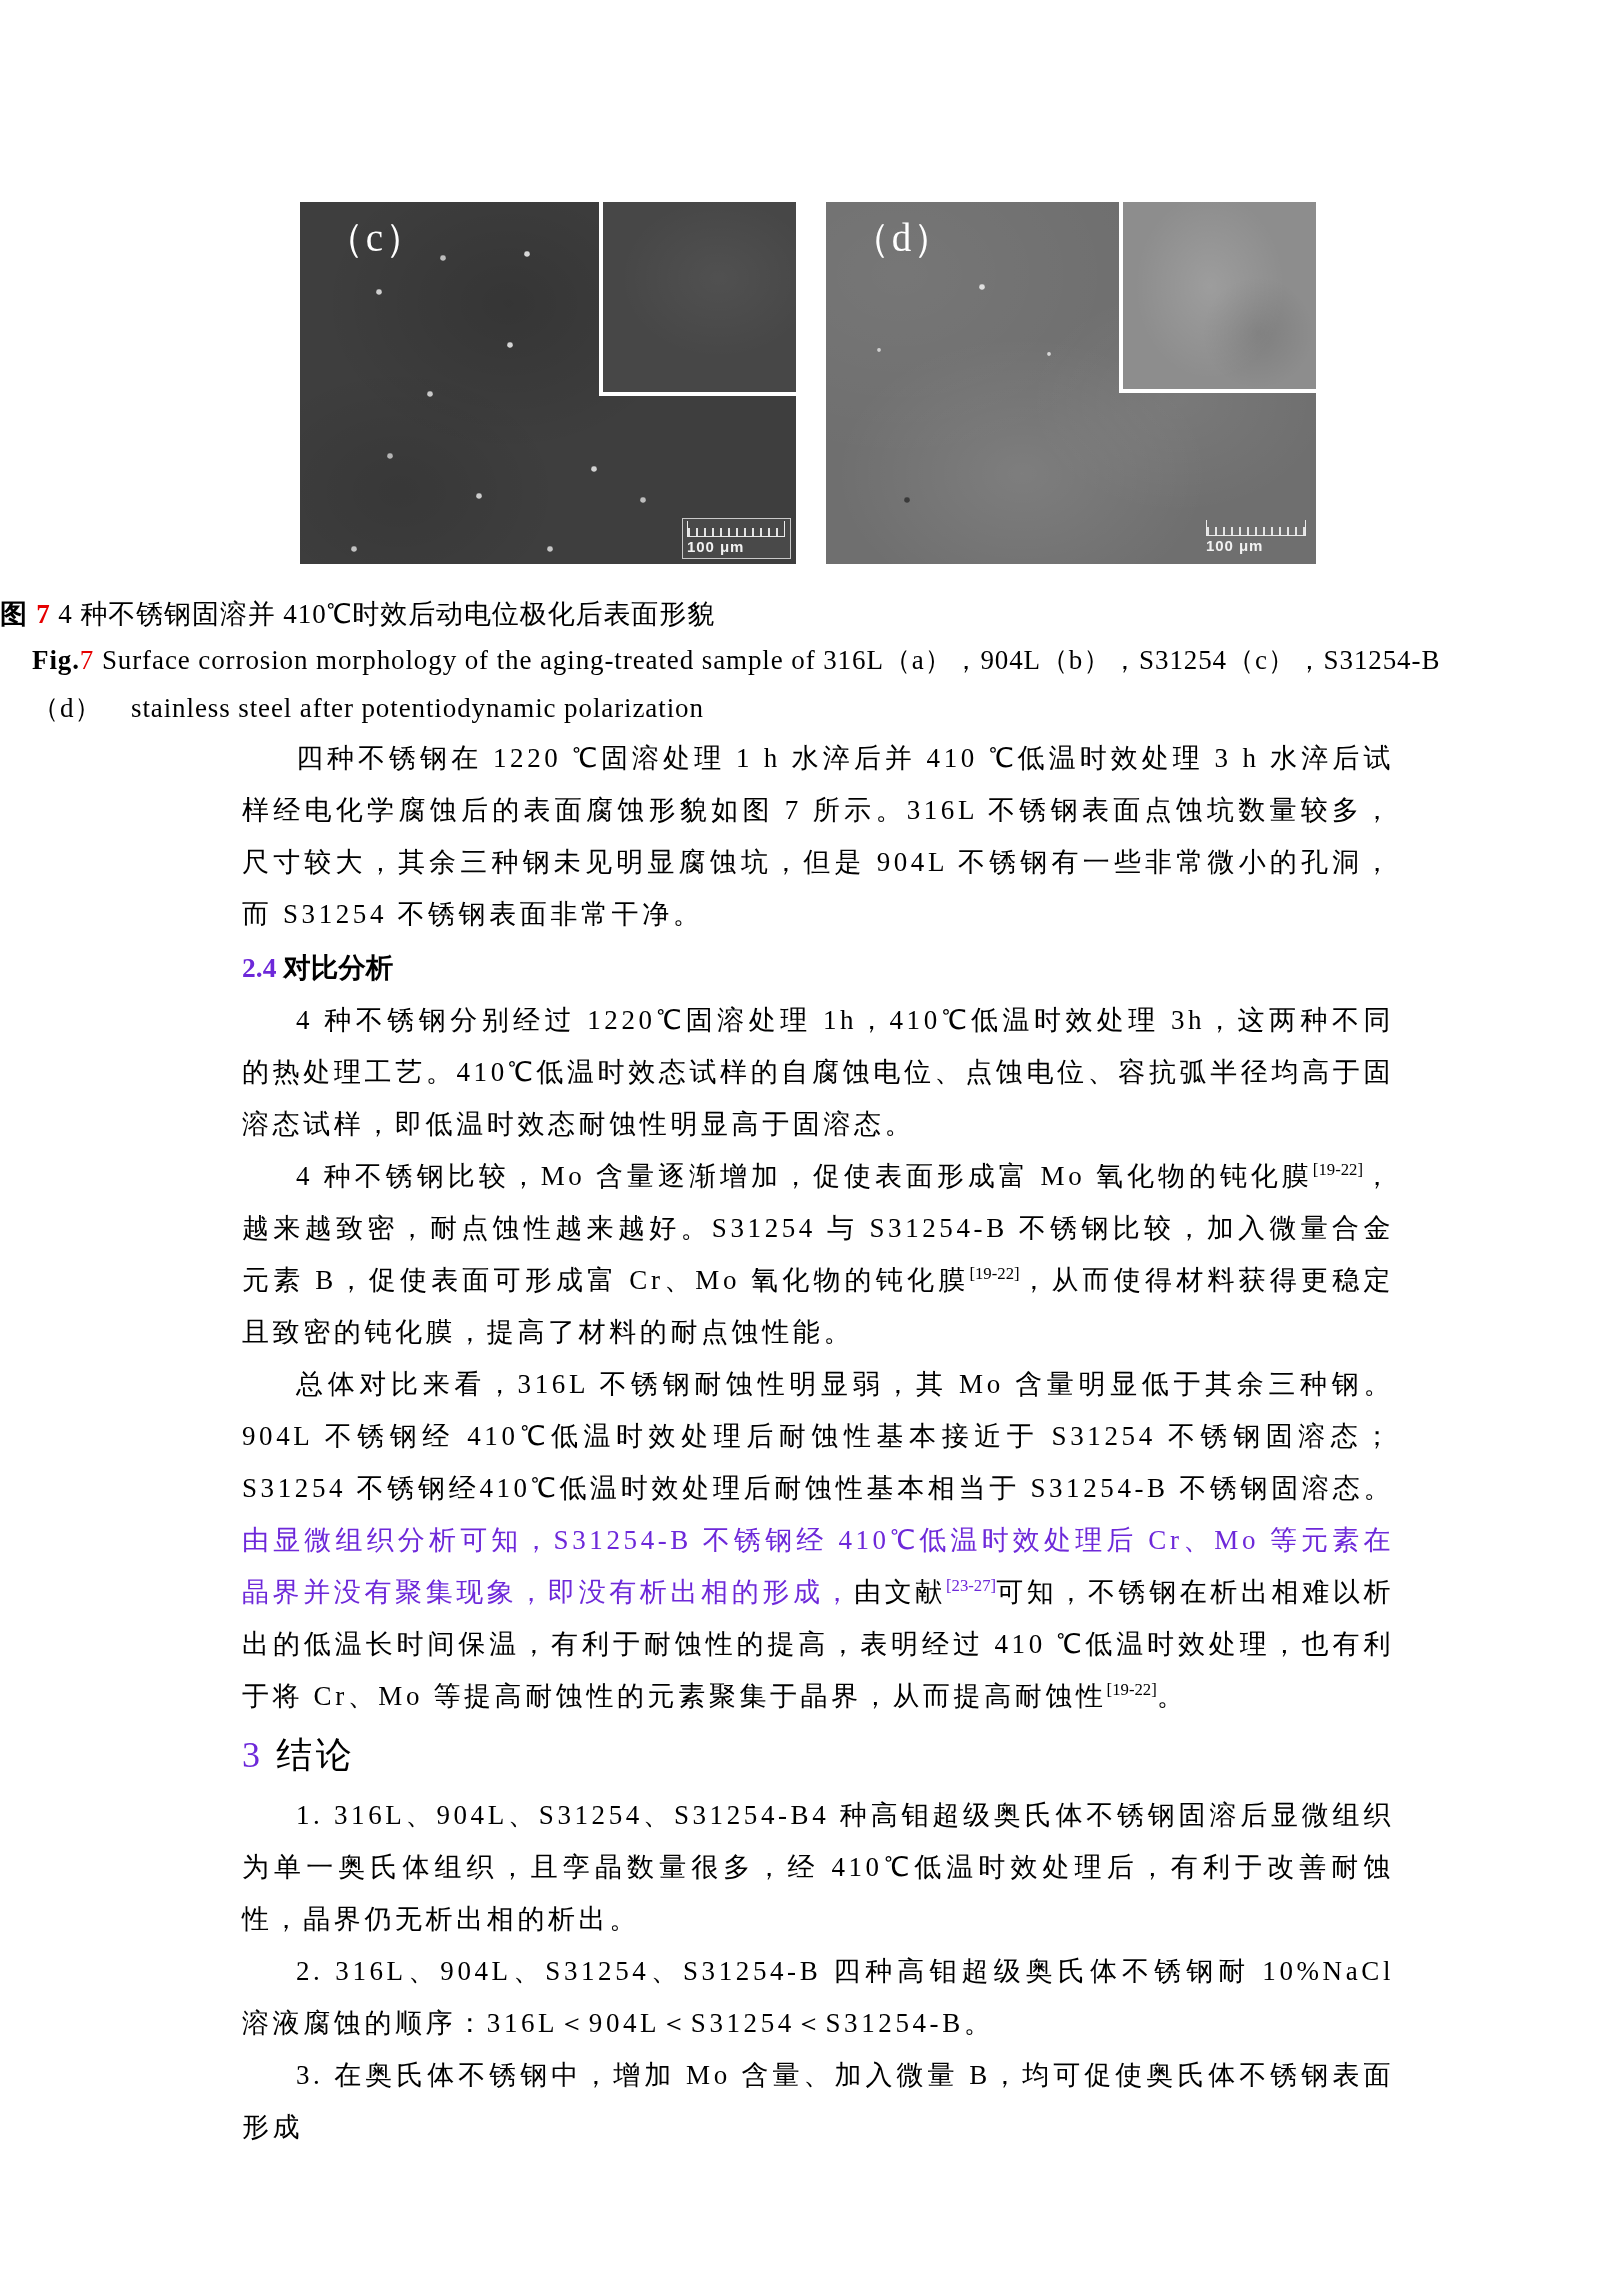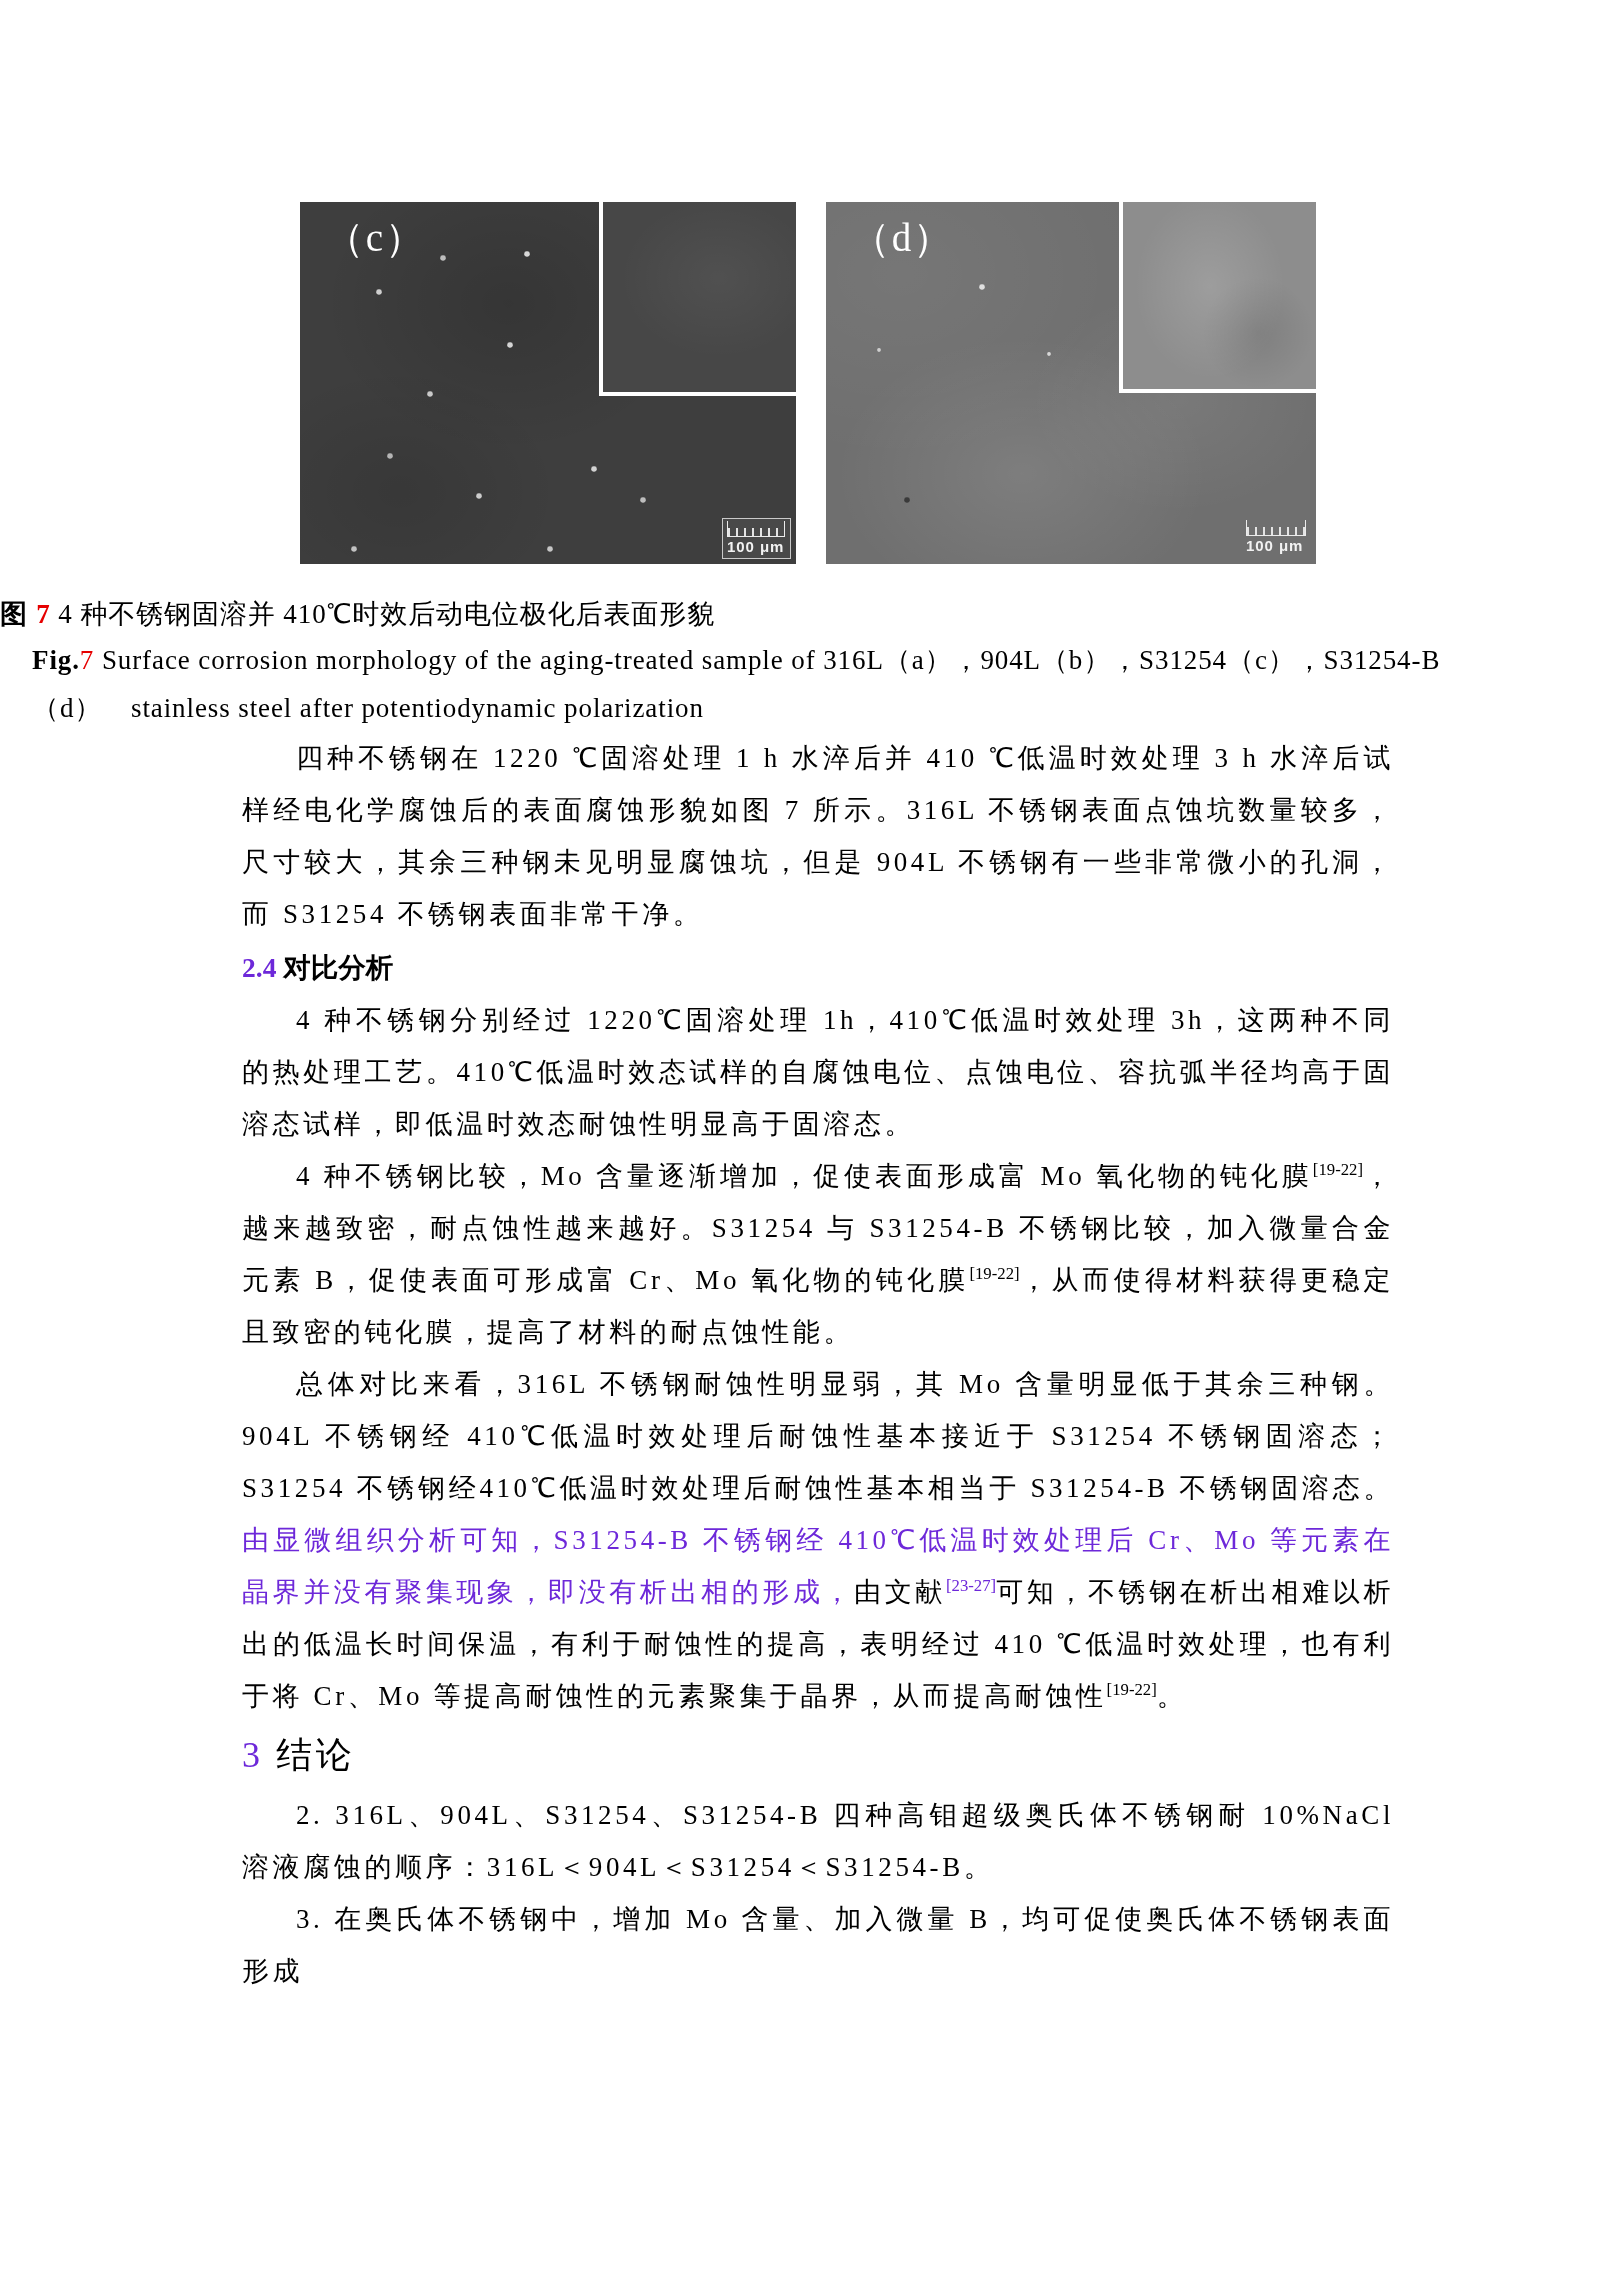--- a/index.html
+++ b/index.html
@@ -65,21 +65,21 @@
   }
   .specks-d {
     position:absolute; top:0; left:0; width:1.8px; height:1.8px;
     background:transparent; border-radius:50%;
     box-shadow:
       155px 84px 0 1.8px #e0e0e0, 80px 297px 0 1.8px #3a3a3a, 222px 151px 0 0.9px #d8d8d8,
       52px 147px 0 0.9px #cfcfcf;
   }
   .scalebar {
     position:absolute; right:5.3px; bottom:5.3px;
-    width:69px; height:41px;
+    width:109px; height:41px;
     padding:2.7px 4.4px 1.8px 4.4px;
   }
   .scalebar-boxed {
     border:0.9px solid #c9c9c9;
     background:rgba(255,255,255,0.06);
   }
   .ruler {
     height:16px;
     border-bottom:1.8px solid #ececec;
     border-left:1.8px solid #ececec;
@@ -152,18 +152,19 @@
   <div class="cap cap-en"><span class="t-bold">Fig.</span><span class="t-figred">7</span><span> Surface corrosion morphology of the aging-treated sample of 316L（a），904L（b），S31254（c），S31254-B</span></div>
   <div class="cap cap-en"><span>（d）  stainless steel after potentiodynamic polarization</span></div>
 
   <div class="content">
     <div class="para"><span>四种不锈钢在 1220 ℃固溶处理 1 h 水淬后并 410 ℃低温时效处理 3 h 水淬后试样经电化学腐蚀后的表面腐蚀形貌如图 7 所示。316L 不锈钢表面点蚀坑数量较多，尺寸较大，其余三种钢未见明显腐蚀坑，但是 904L 不锈钢有一些非常微小的孔洞，而 S31254 不锈钢表面非常干净。</span></div>
     <div class="h-sub"><span class="t-bold t-red">2.4 </span><span class="t-bold t-hei">对比分析</span></div>
     <div class="para"><span>4 种不锈钢分别经过 1220℃固溶处理 1h，410℃低温时效处理 3h，这两种不同的热处理工艺。410℃低温时效态试样的自腐蚀电位、点蚀电位、容抗弧半径均高于固溶态试样，即低温时效态耐蚀性明显高于固溶态。</span></div>
     <div class="para"><span>4 种不锈钢比较，Mo 含量逐渐增加，促使表面形成富 Mo 氧化物的钝化膜</span><sup>[19-22]</sup><span>，越来越致密，耐点蚀性越来越好。S31254 与 S31254-B 不锈钢比较，加入微量合金元素 B，促使表面可形成富 Cr、Mo 氧化物的钝化膜</span><sup>[19-22]</sup><span>，从而使得材料获得更稳定且致密的钝化膜，提高了材料的耐点蚀性能。</span></div>
     <div class="para"><span>总体对比来看，316L 不锈钢耐蚀性明显弱，其 Mo 含量明显低于其余三种钢。904L 不锈钢经 410℃低温时效处理后耐蚀性基本接近于 S31254 不锈钢固溶态；S31254 不锈钢经410℃低温时效处理后耐蚀性基本相当于 S31254-B 不锈钢固溶态。</span><span class="t-red">由显微组织分析可知，S31254-B 不锈钢经 410℃低温时效处理后 Cr、Mo 等元素在晶界并没有聚集现象，即没有析出相的形成，</span><span>由文献</span><sup class="t-red">[23-27]</sup><span>可知，不锈钢在析出相难以析出的低温长时间保温，有利于耐蚀性的提高，表明经过 410 ℃低温时效处理，也有利于将 Cr、Mo 等提高耐蚀性的元素聚集于晶界，从而提高耐蚀性</span><sup>[19-22]</sup><span>。</span></div>
     <div class="h-main"><span class="t-red">3 </span><span class="t-hei">结论</span></div>
+    <div class="para"><span>1. 316L、904L、S31254、S31254-B4 种高钼超级奥氏体不锈钢固溶后显微组织为单一奥氏体组织，且孪晶数量很多，经 410℃低温时效处理后，有利于改善耐蚀性，晶界仍无析出相的析出。</span></div>
     <div class="para"><span>2. 316L、904L、S31254、S31254-B 四种高钼超级奥氏体不锈钢耐 10%NaCl 溶液腐蚀的顺序：316L＜904L＜S31254＜S31254-B。</span></div>
     <div class="para"><span>3. 在奥氏体不锈钢中，增加 Mo 含量、加入微量 B，均可促使奥氏体不锈钢表面形成</span></div>
   </div>
 
 </div>
 
 
 </body></html>

